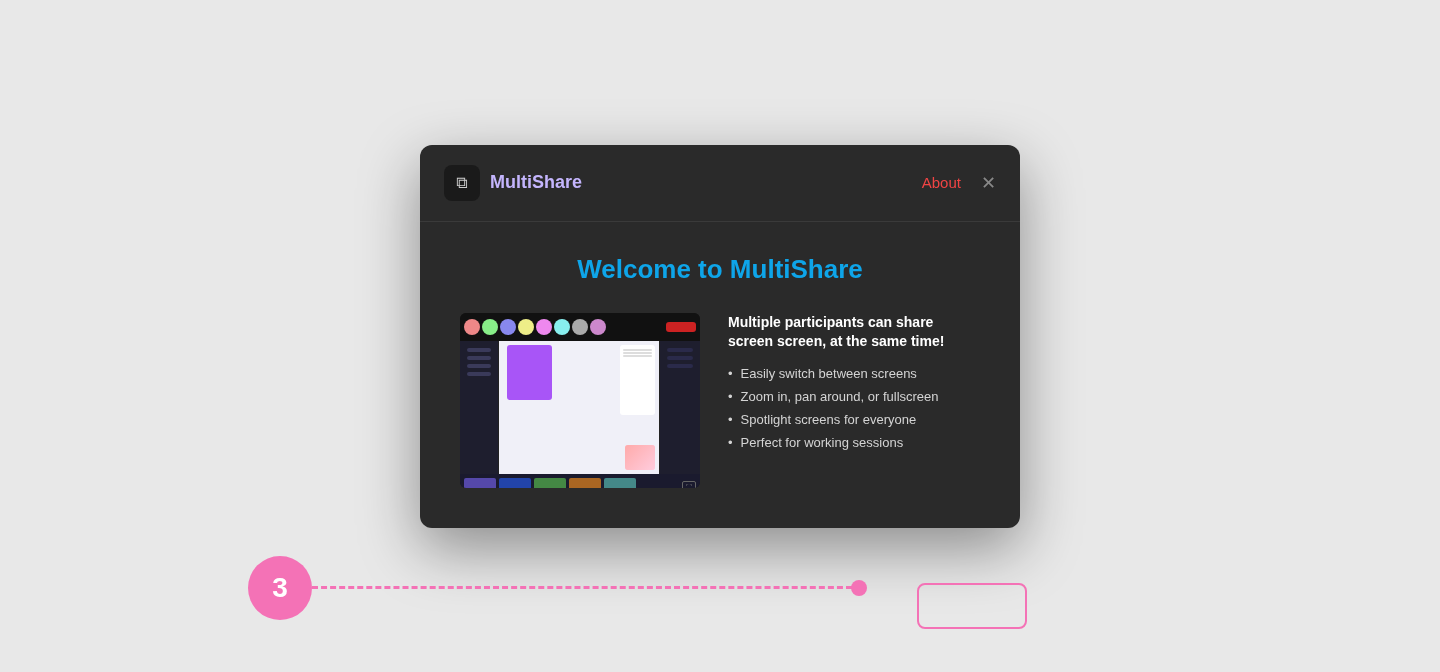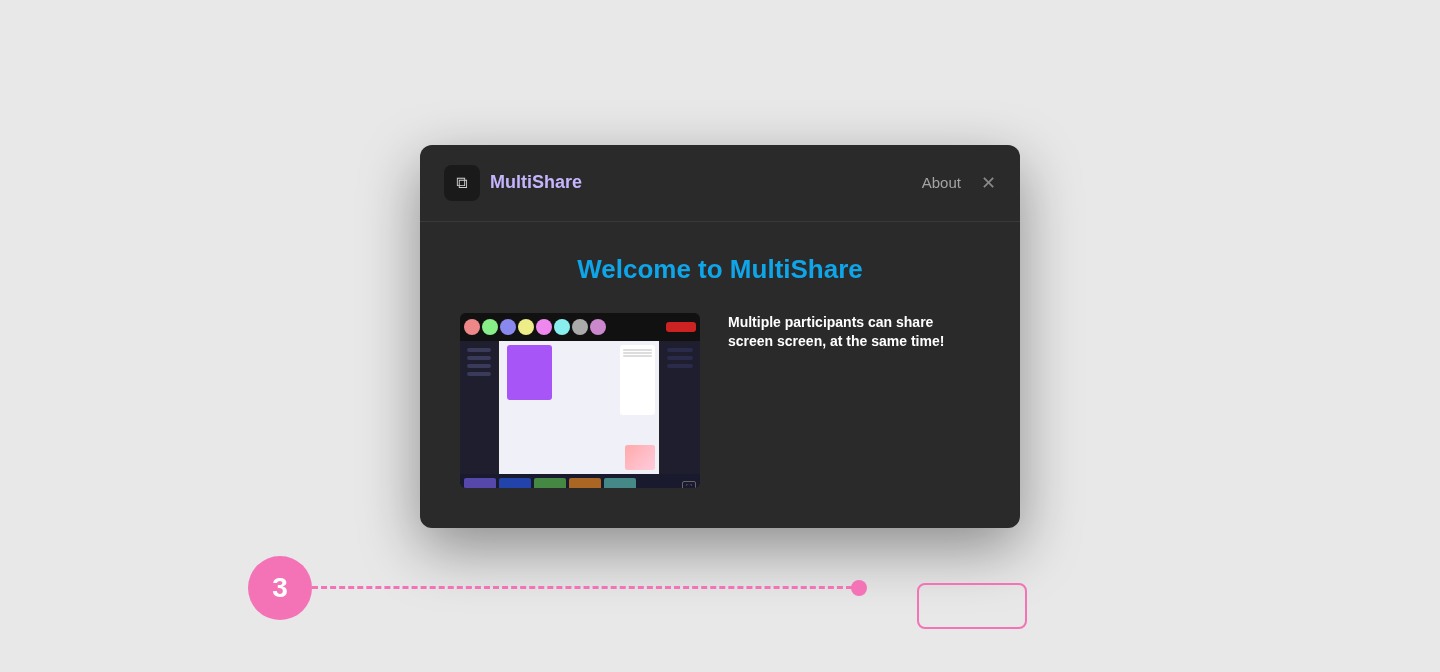--- a/index.html
+++ b/index.html
@@ -121,21 +121,21 @@
       font-weight: 600;
     }
 
     .header-right {
       display: flex;
       align-items: center;
       gap: 20px;
     }
 
     .about-link {
-      color: #a3a3a3;
+      color: #ef4444;
       font-size: 15px;
       cursor: pointer;
       text-decoration: none;
     }
 
     .close-btn {
       color: #888;
       font-size: 18px;
       cursor: pointer;
       background: none;
@@ -408,20 +408,26 @@
             <div class="thumb" style="background:#448888;"></div>
             <div style="flex:1;"></div>
             <div style="width:14px;height:14px;border:1.5px solid #666;border-radius:2px;display:flex;align-items:center;justify-content:center;">
               <span style="font-size:8px;color:#888;">⛶</span>
             </div>
           </div>
         </div>
 
         <div class="feature-text">
           <p class="feature-headline">Multiple participants can share screen screen, at the same time!</p>
+          <ul class="feature-list">
+          <li>Easily switch between screens</li>
+              <li>Zoom in, pan around, or fullscreen</li>
+              <li>Spotlight screens for everyone</li>
+              <li>Perfect for working sessions</li>
+            </ul>
         </div>
 
       </div>
     </div>
 
 
   </div>
 </div>
 
 </body></html>

